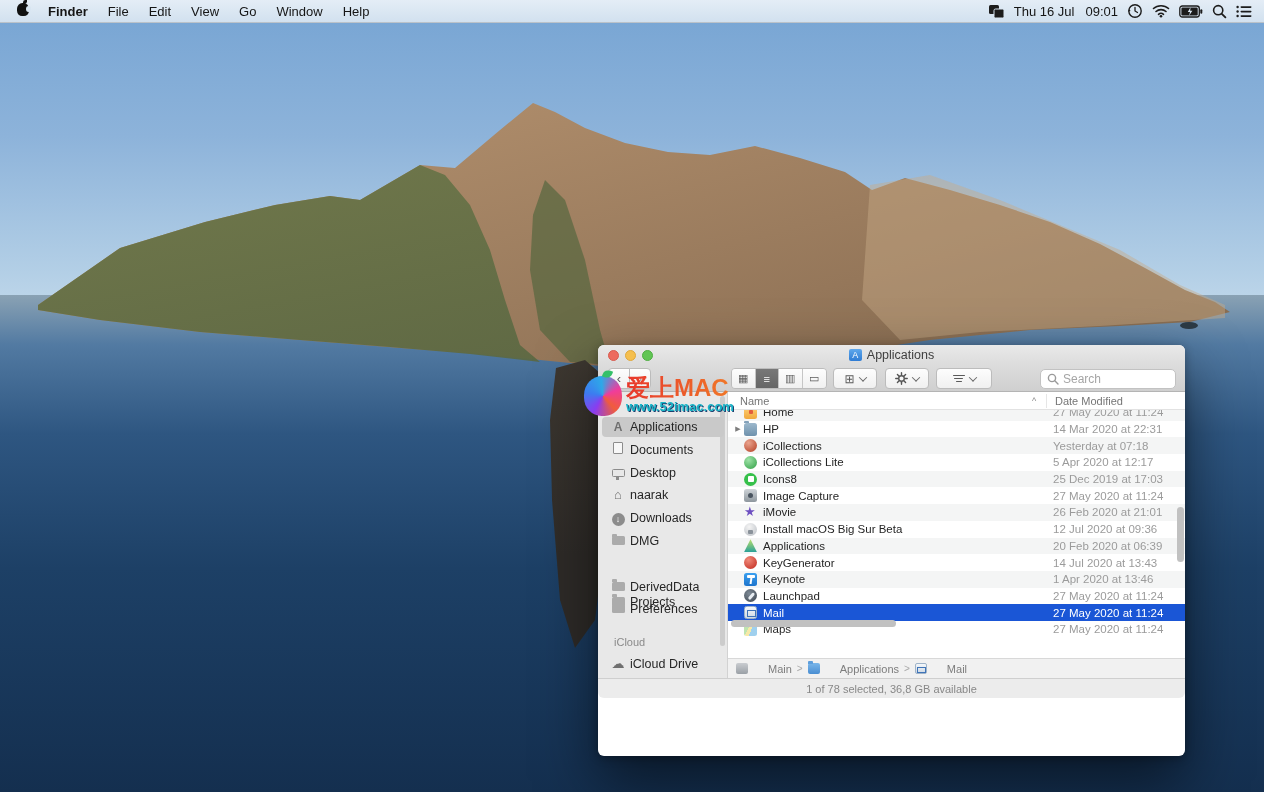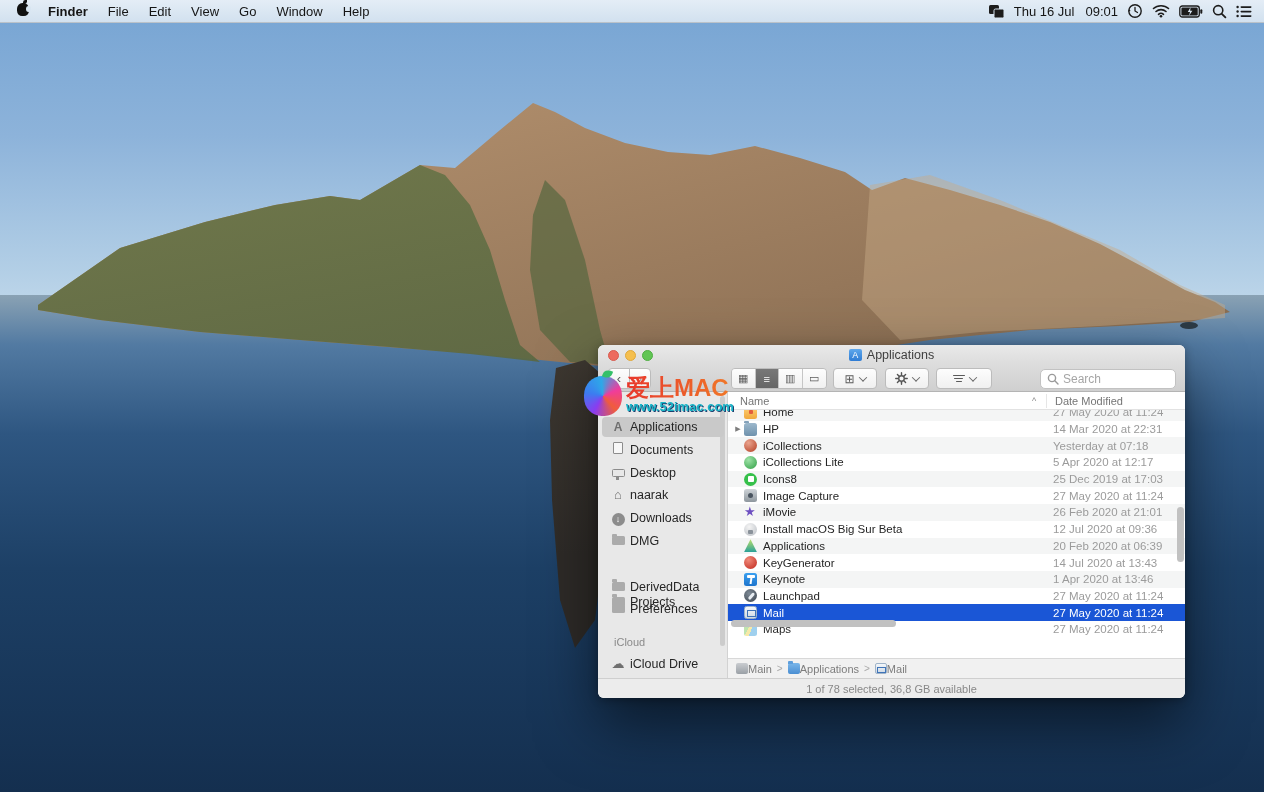--- a/index.html
+++ b/index.html
@@ -45,21 +45,21 @@
   .watermark { position:absolute; left:584px; top:376px; z-index:60; display:flex; align-items:flex-start; }
   .wm-apple { width:38px; height:40px; border-radius:48% 48% 46% 46%;
      background:conic-gradient(from 210deg,#8a3cf0,#3c7cf0,#2ea8e8,#f03c9c,#f05c3c,#8a3cf0); position:relative; }
   .wm-apple::before { content:""; position:absolute; top:-6px; left:19px; width:9px; height:8px; background:#35c06a; border-radius:70% 0 70% 0; transform:rotate(20deg); }
   .wm-texts { margin-left:4px; }
   .wm-title { font-size:24px; font-weight:bold; line-height:24px;
      background:linear-gradient(90deg,#e8372c,#f07a28); -webkit-background-clip:text; background-clip:text; color:transparent; }
   .wm-url { font-size:13px; font-weight:bold; color:#19b5c8; text-shadow:1px 1px 0 #1b3f6e; line-height:14px;text-align:center; }
 
   
-  .window { position:absolute; left:598px; top:345px; width:587px; height:353px; border-radius:6px;
+  .window { position:absolute; left:598px; top:345px; width:587px; height:411px; border-radius:6px;
     background:#fff; box-shadow:0 25px 60px rgba(0,0,0,.55), 0 2px 10px rgba(0,0,0,.3); z-index:50; font-size:12px; }
   .titlebar { position:absolute; left:0; top:0; width:587px; height:20px; border-radius:6px 6px 0 0;
     background:linear-gradient(180deg,#e9e9e9,#dcdcdc); display:flex; align-items:center; justify-content:center; }
   .lights { position:absolute; left:10px; top:4.5px; display:flex; gap:6px; }
   .light { width:11px; height:11px; border-radius:50%; }
   .light.red { background:#ed6a5e; border:0.5px solid #d85c50; }
   .light.yellow { background:#f5bf4f; border:0.5px solid #e0a93c; }
   .light.green { background:#61c554; border:0.5px solid #4fae43; }
   .title-wrap { display:flex; align-items:center; gap:5px; font-size:12.5px; color:#404040; }
   .title-icon { width:13px; height:12px; border-radius:2px; background:linear-gradient(#5fa8ec,#2f7cd4); position:relative; }
@@ -151,21 +151,21 @@
   .fi--app-keynote::after { content:""; position:absolute; left:5.8px; top:5px; width:1.6px; height:5.5px; background:#fff; transform:skewX(-8deg); }
   .fi--app-launchpad { border-radius:50%; background:radial-gradient(circle at 40% 35%,#7e8a96,#39424c); }
   .fi--app-launchpad::after { content:""; position:absolute; left:5.5px; top:2.5px; width:2.5px; height:8px; background:#e8edf2; border-radius:2px; transform:rotate(40deg); }
   .fi--app-mail { background:linear-gradient(#f4f7fa,#cfd9e4); border:0.5px solid #9fb3c8; }
   .fi--app-mail::after { content:""; position:absolute; left:1.8px; top:3.2px; width:7.6px; height:4.6px; border:1px solid #3f74b8; }
   .fi--app-maps { background:linear-gradient(115deg,#bfe4b0 35%,#f6e9a8 35% 55%,#9fd0ee 55%); }
 
   
   .pathbar { position:absolute; left:130px; top:313px; width:457px; height:20px; background:#f1f1f1;
     border-top:1px solid #d8d8d8; display:flex; align-items:center; color:#7d7d7d; font-size:11px; gap:5px; padding-left:8px;}
-  .pb-seg { display:flex; align-items:center; gap:0; }
+  .pb-seg { display:flex; align-items:center; gap:20px; }
   .pb-arrow { color:#a9a9a9; font-size:10px; }
   .pi { width:12px; height:11px; border-radius:2px; display:inline-block; }
   .pi--disk { background:linear-gradient(#c9ccd0,#9aa0a6); }
   .pi--folder-blue { background:linear-gradient(#79b6ea,#4a8ed2); position:relative; }
   .pi--folder-blue::before { content:""; position:absolute; top:-2px; left:0; width:5px; height:2.5px; background:#5d9edc; border-radius:1px 1px 0 0; }
   .pi--mail { background:linear-gradient(#f4f7fa,#cfd9e4); border:0.5px solid #9fb3c8; position:relative; }
   .pi--mail::after { content:""; position:absolute; left:1.5px; top:2.5px; width:7px; height:4px; border:1px solid #3f74b8; }
   .statusbar { position:absolute; left:0; top:333px; width:587px; height:20px; background:#ececec;
     border-top:1px solid #cfcfcf; border-radius:0 0 6px 6px; display:flex; align-items:center; justify-content:center;
     color:#888; font-size:11px; }

